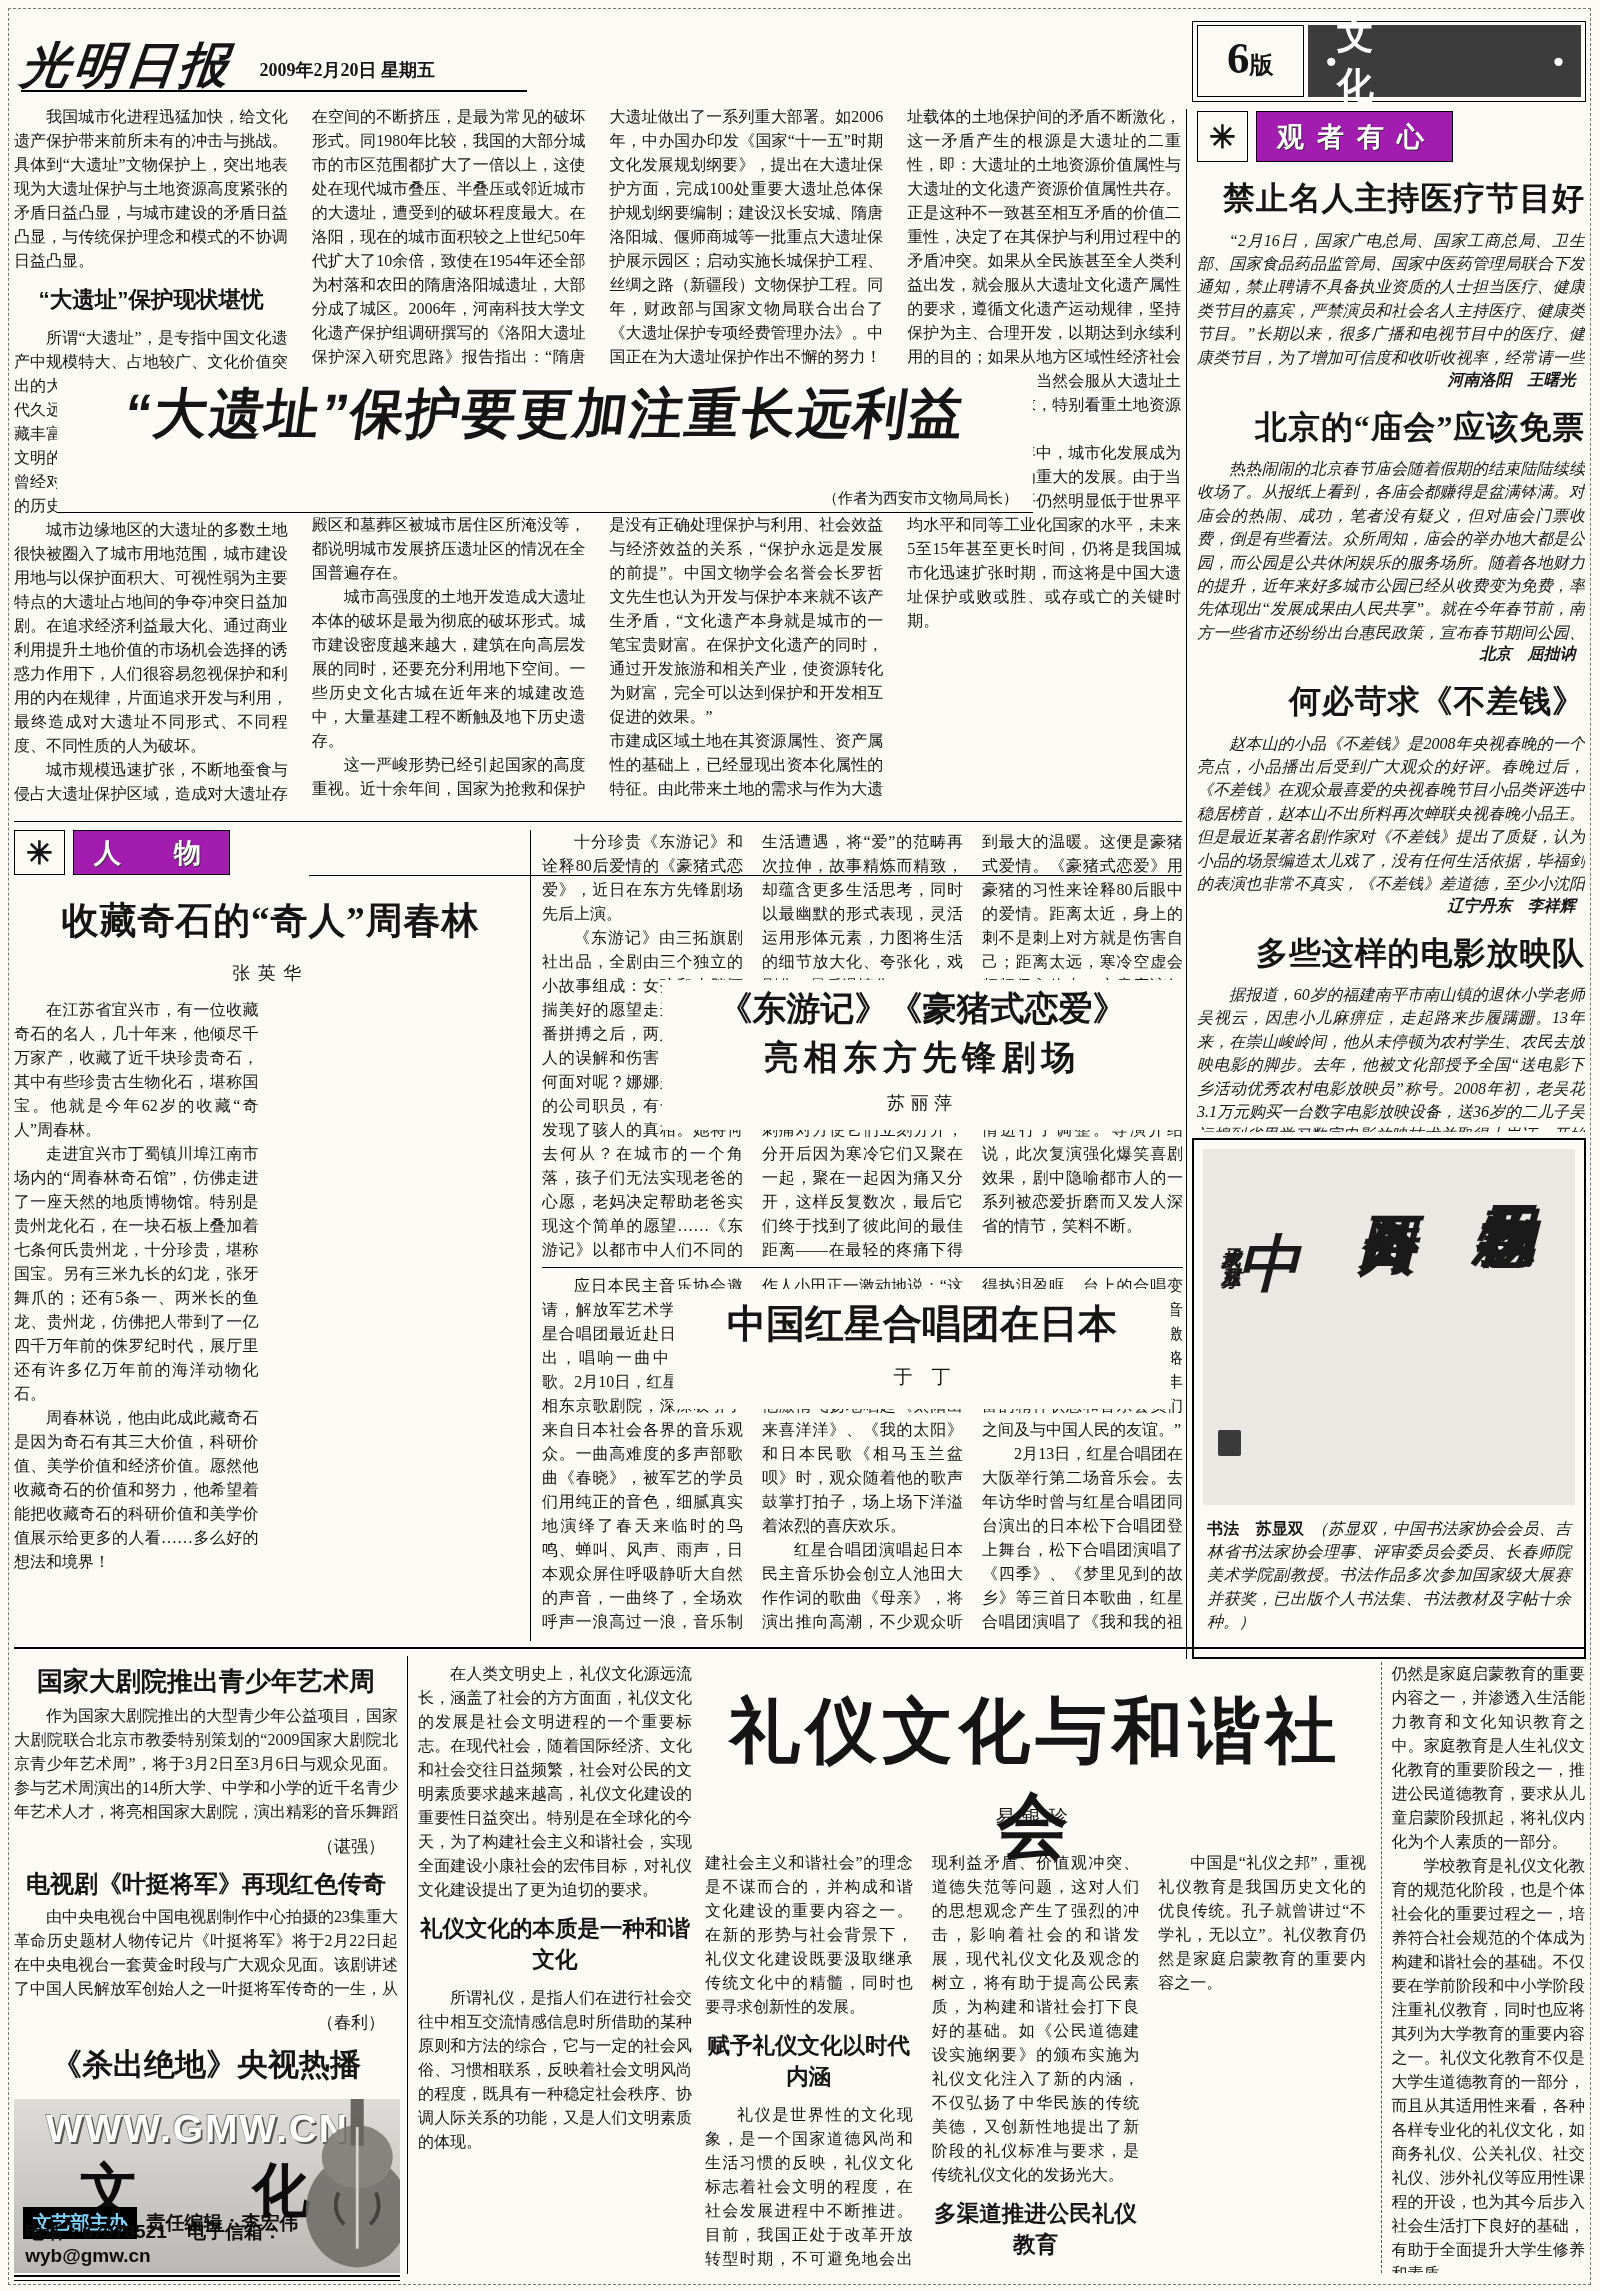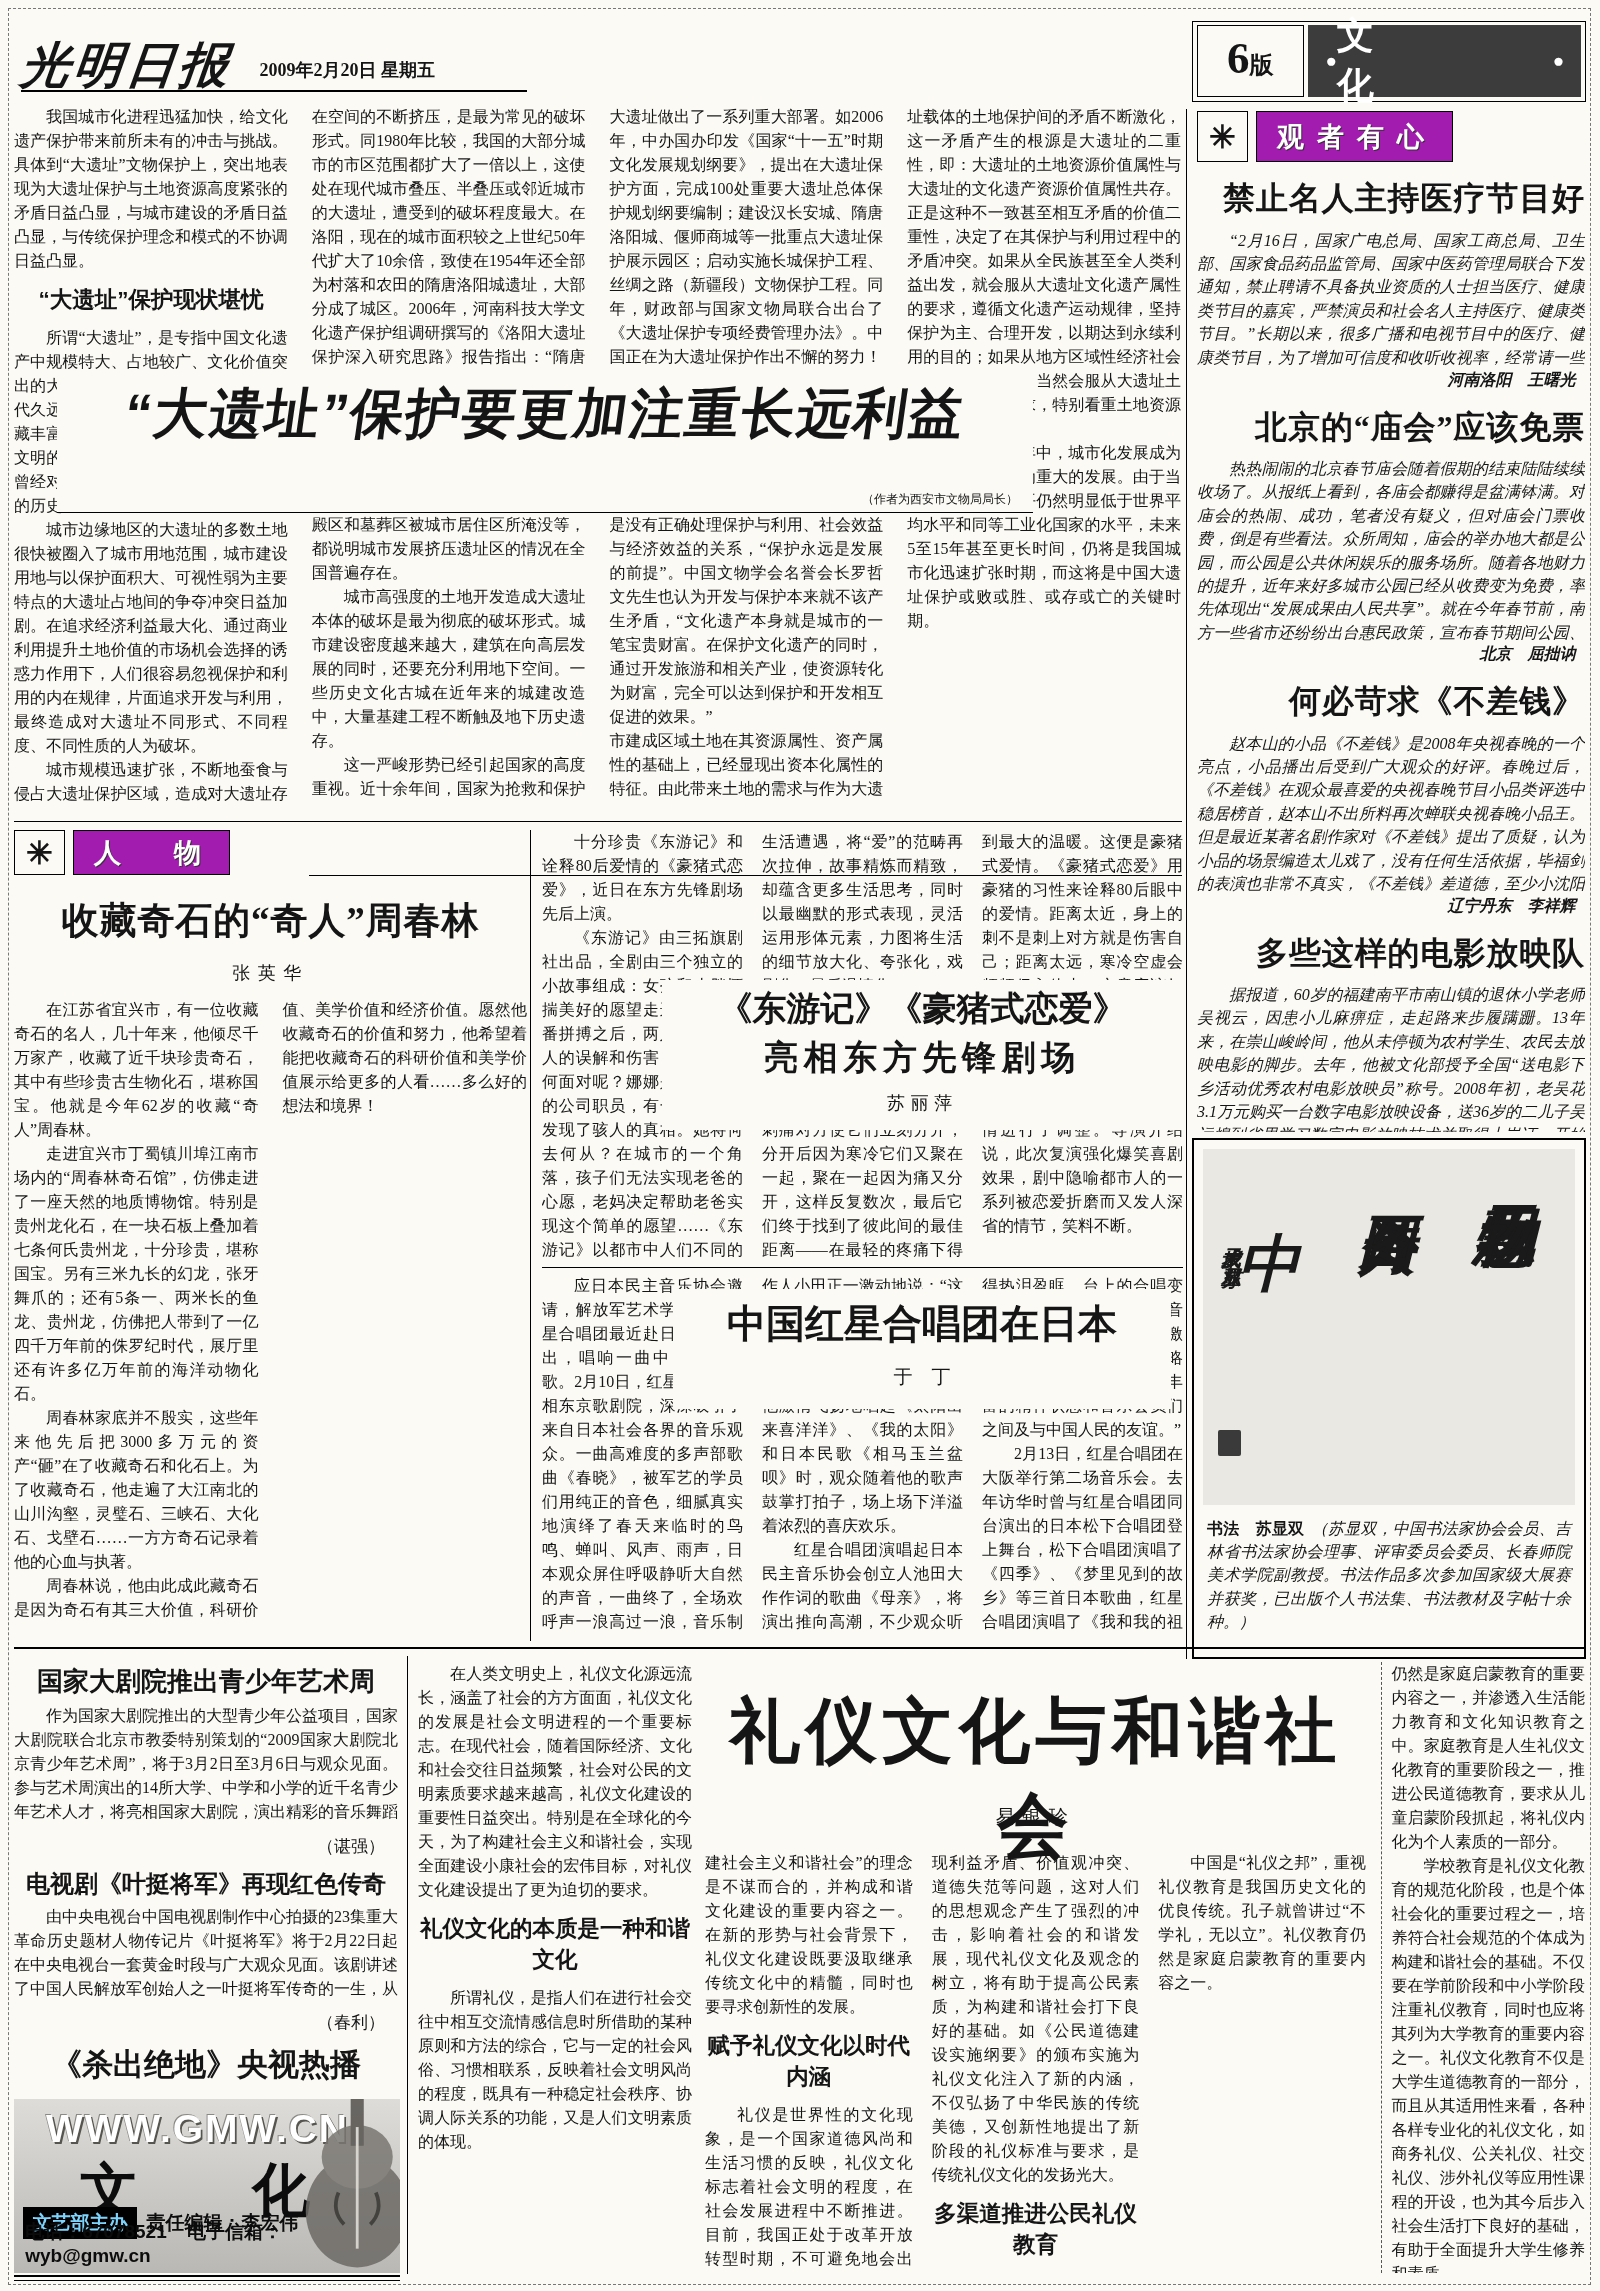--- a/index.html
+++ b/index.html
@@ -63,21 +63,21 @@
     <p class="b">城市规模迅速扩张，不断地蚕食与侵占大遗址保护区域，造成对大遗址存在空间的不断挤压，是最为常见的破坏形式。同1980年比较，我国的大部分城市的市区范围都扩大了一倍以上，这使处在现代城市叠压、半叠压或邻近城市的大遗址，遭受到的破坏程度最大。在洛阳，现在的城市面积较之上世纪50年代扩大了10余倍，致使在1954年还全部为村落和农田的隋唐洛阳城遗址，大部分成了城区。2006年，河南科技大学文化遗产保护组调研撰写的《洛阳大遗址保护深入研究思路》报告指出：“隋唐城遗址南半部22平方公里，现代建筑物覆盖范围从1995年的14%左右急剧发展到2006年的近50%，大遗址保护区已半城市化，遗址遭受较为严重破坏。”与此类似，西安的隋唐长安城遗址已完全被现代城市所叠压，成都金沙遗址的宫殿区和墓葬区被城市居住区所淹没等，都说明城市发展挤压遗址区的情况在全国普遍存在。</p>
     <p class="b">城市高强度的土地开发造成大遗址本体的破坏是最为彻底的破坏形式。城市建设密度越来越大，建筑在向高层发展的同时，还要充分利用地下空间。一些历史文化古城在近年来的城建改造中，大量基建工程不断触及地下历史遗存。</p>
     <p class="b">这一严峻形势已经引起国家的高度重视。近十余年间，国家为抢救和保护大遗址做出了一系列重大部署。如2006年，中办国办印发《国家“十一五”时期文化发展规划纲要》，提出在大遗址保护方面，完成100处重要大遗址总体保护规划纲要编制；建设汉长安城、隋唐洛阳城、偃师商城等一批重点大遗址保护展示园区；启动实施长城保护工程、丝绸之路（新疆段）文物保护工程。同年，财政部与国家文物局联合出台了《大遗址保护专项经费管理办法》。中国正在为大遗址保护作出不懈的努力！</p>
     <p class="b">但是，这种不懈努力的工作局面中，却有着两种截然不同的初衷与动机：一个是中央政府坚决保护的原则要求，一个是地方政府大举开发的实际行动。对此，我国文物界著名专家谢辰生先生说，保护和发展本来没有矛盾，就是没有正确处理保护与利用、社会效益与经济效益的关系，“保护永远是发展的前提”。中国文物学会名誉会长罗哲文先生也认为开发与保护本来就不该产生矛盾，“文化遗产本身就是城市的一笔宝贵财富。在保护文化遗产的同时，通过开发旅游和相关产业，使资源转化为财富，完全可以达到保护和开发相互促进的效果。”</p>
     <p class="b noind">市建成区域土地在其资源属性、资产属性的基础上，已经显现出资本化属性的特征。由此带来土地的需求与作为大遗址载体的土地保护间的矛盾不断激化，这一矛盾产生的根源是大遗址的二重性，即：大遗址的土地资源价值属性与大遗址的文化遗产资源价值属性共存。正是这种不一致甚至相互矛盾的价值二重性，决定了在其保护与利用过程中的矛盾冲突。如果从全民族甚至全人类利益出发，就会服从大遗址文化遗产属性的要求，遵循文化遗产运动规律，坚持保护为主、合理开发，以期达到永续利用的目的；如果从地方区域性经济社会发展的利益出发，当然会服从大遗址土地资源属性的要求，特别看重土地资源价值的最大化。</p>
     <p class="b">改革开放30年中，城市化发展成为中国经济社会最为重大的发展。由于当前我国城市化水平仍然明显低于世界平均水平和同等工业化国家的水平，未来5至15年甚至更长时间，仍将是我国城市化迅速扩张时期，而这将是中国大遗址保护或败或胜、或存或亡的关键时期。</p>
   </div>
 
   <div class="abs headbox" style="left:43px;top:264px;width:976px;height:144px;border-bottom:1.9px solid #000">
     <div class="sans" style="font-size:54px;font-weight:900;letter-spacing:1.9px;transform:skewX(-8deg);margin-top:9.4px">“大遗址”保护要更加注重长远利益</div>
-    <div class="abs" style="right:15px;bottom:3.7px;font-size:12px">（作者为西安市文物局局长）</div>
+    <div class="abs" style="right:15px;bottom:3.7px;font-size:15px">（作者为西安市文物局局长）</div>
   </div>
 </div>
 
 <div class="abs" style="left:1186px;top:109px;height:1550px;border-left:1.9px solid #000"></div>
 
 <div class="abs clip" style="left:1197px;top:111px;width:388px;height:1021px">
   <div class="badge">
     <span class="ic">✳</span>
     <span class="lb">观者有心</span>
   </div>
@@ -135,21 +135,20 @@
 <div class="abs clip" style="left:14px;top:830px;width:513px;height:811px">
   <div class="badge" style="height:45px">
     <span class="ic">✳</span>
     <span class="lb">人　物</span>
   </div>
   <h2 style="margin:20.6px 0 0 0;text-align:center;font-size:37px;font-weight:900;letter-spacing:0.9px">收藏奇石的“奇人”周春林</h2>
   <div style="text-align:center;font-size:18px;margin:15px 0 13px 0;letter-spacing:7.5px">张英华</div>
   <div class="flow c2" style="height:626px">
     <p class="b">在江苏省宜兴市，有一位收藏奇石的名人，几十年来，他倾尽千万家产，收藏了近千块珍贵奇石，其中有些珍贵古生物化石，堪称国宝。他就是今年62岁的收藏“奇人”周春林。</p>
     <p class="b">走进宜兴市丁蜀镇川埠江南市场内的“周春林奇石馆”，仿佛走进了一座天然的地质博物馆。特别是贵州龙化石，在一块石板上叠加着七条何氏贵州龙，十分珍贵，堪称国宝。另有三米九长的幻龙，张牙舞爪的；还有5条一、两米长的鱼龙、贵州龙，仿佛把人带到了一亿四千万年前的侏罗纪时代，展厅里还有许多亿万年前的海洋动物化石。</p>
-    <p class="b">周春林家底并不殷实，这些年来他先后把3000多万元的资产“砸”在了收藏奇石和化石上。为了收藏奇石，他走遍了大江南北的山川沟壑，灵璧石、三峡石、大化石、戈壁石……一方方奇石记录着他的心血与执著。</p>
     <p class="b">周春林说，他由此成此藏奇石是因为奇石有其三大价值，科研价值、美学价值和经济价值。愿然他收藏奇石的价值和努力，他希望着能把收藏奇石的科研价值和美学价值展示给更多的人看……多么好的想法和境界！</p>
   </div>
 </div>
 
 <div class="abs clip" style="left:542px;top:830px;width:641px;height:433px">
   <div class="flow c3">
     <p class="b">十分珍贵《东游记》和诠释80后爱情的《豪猪式恋爱》，近日在东方先锋剧场先后上演。</p>
     <p class="b">《东游记》由三拓旗剧社出品，全剧由三个独立的小故事组成：女孩和小胖怀揣美好的愿望走进城市，一番拼搏之后，两人却屡遭别人的误解和伤害，他们该如何面对呢？娜娜是一名普通的公司职员，有一天她突然发现了骇人的真相。她将何去何从？在城市的一个角落，孩子们无法实现老爸的心愿，老妈决定帮助老爸实现这个简单的愿望……《东游记》以都市中人们不同的生活遭遇，将“爱”的范畴再次拉伸，故事精炼而精致，却蕴含更多生活思考，同时以最幽默的形式表现，灵活运用形体元素，力图将生活的细节放大化、夸张化，戏剧化，最后温情化。</p>
     <p class="b">豪猪是一种生长在非洲的动物，身上长有硬而尖的刺。天气寒冷的时候，它们就聚在一起互相取暖。但是当它们靠近时，身上的刺会刺痛对方使它们立刻分开，分开后因为寒冷它们又聚在一起，聚在一起因为痛又分开，这样反复数次，最后它们终于找到了彼此间的最佳距离——在最轻的疼痛下得到最大的温暖。这便是豪猪式爱情。《豪猪式恋爱》用豪猪的习性来诠释80后眼中的爱情。距离太近，身上的刺不是刺上对方就是伤害自己；距离太远，寒冷空虚会频频侵入体内。究竟应该如何磨合，来寻找双方最适合的距离？或许这是每对恋人都在思考和实践的问题。</p>
     <p class="b">该剧在第一轮演出时场场座无虚席，本次复演对剧情进行了调整。导演介绍说，此次复演强化爆笑喜剧效果，剧中隐喻都市人的一系列被恋爱折磨而又发人深省的情节，笑料不断。</p>

